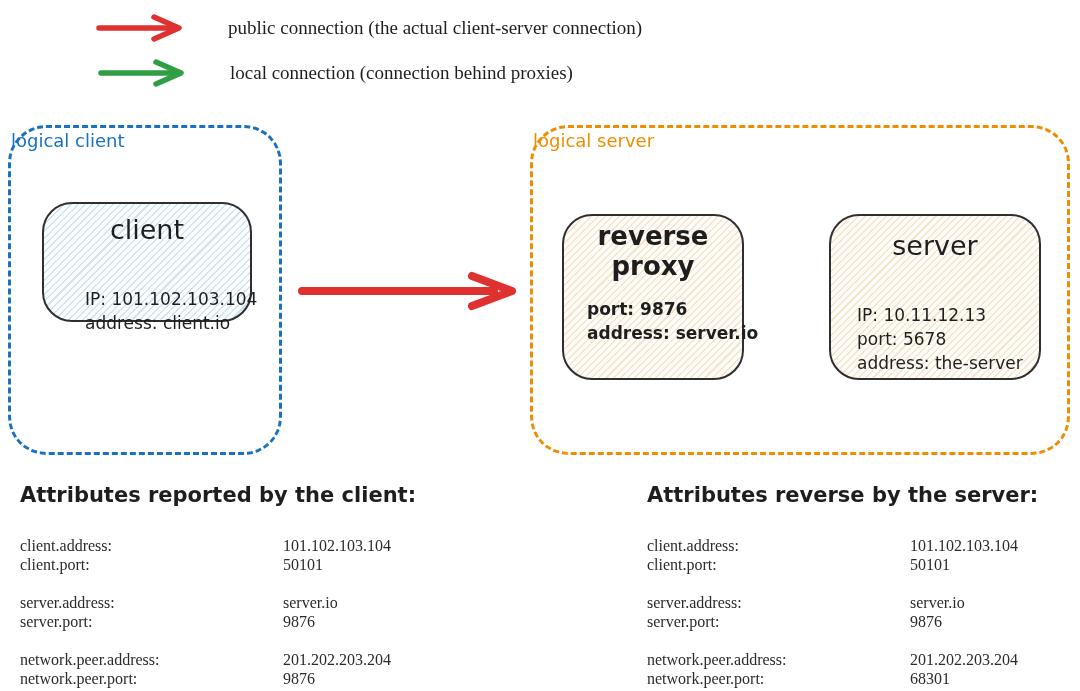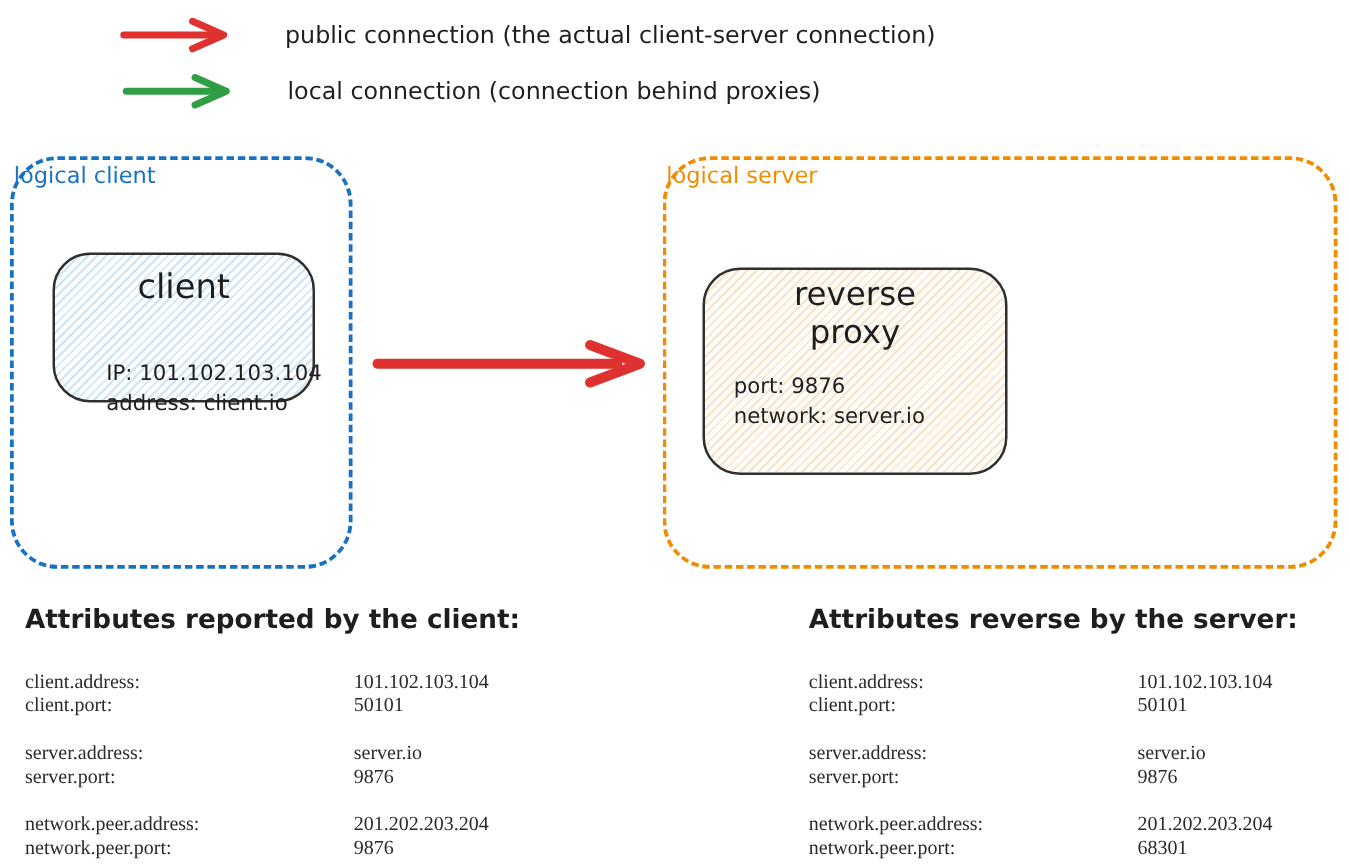--- a/index.html
+++ b/index.html
@@ -14,20 +14,21 @@
   }
   .abs { position: absolute; }
 
   
   .legend-row {
     position: absolute;
     display: flex;
     align-items: center;
     gap: 28px;
     height: 32px;
+    font-family: Liberation Serif, serif;
   }
   .legend-label {
     font-size: 19px;
     color: var(--text, #1e1e1e);
     white-space: nowrap;
   }
   .arrow { display: block; }
   .arrow path {
     stroke: currentColor;
     stroke-linecap: round;
@@ -154,28 +155,36 @@
   </div>
 
   <svg class="arrow arrow-public abs" style="left:296px; top:269px;" width="235" height="44" viewBox="0 0 235 44">
     <path d="M6 22 H198" stroke-width="8"></path>
     <path d="M176 7 L216 22 L176 37" stroke-width="8"></path>
   </svg>
 
   <div class="logical-box logical-server" style="left:530px; top:125px; width:540px; height:330px;">
     <div class="logical-label">logical server</div>
 
-    <div class="node node-orange" style="left:29px; top:86px; width:244px; height:166px;">
+    <div class="node node-orange" style="left:29px; top:86px; width:182px; height:166px;font-weight:bold;">
       <div class="node-title narrow">reverse proxy</div>
       <div class="node-details" style="left:23px; top:81px;">
         <div>port: 9876</div>
-        <div>network: server.io</div>
-      </div>
-    </div>
-
+        <div>address: server.io</div>
+      </div>
+    </div>
+
+    <div class="node node-orange" style="left:296px; top:86px; width:212px; height:166px;">
+      <div class="node-title" style="margin-top:14px;">server</div>
+      <div class="node-details" style="left:26px; top:87px;">
+        <div>IP: 10.11.12.13</div>
+        <div>port: 5678</div>
+        <div>address: the-server</div>
+      </div>
+    </div>
   </div>
 
   <div class="attr-panel" style="left:20px; top:482px;">
     <div class="attr-heading">Attributes reported by the client:</div>
 
     <div class="attr-group">
       <div class="attr-row">
         <span class="attr-key">client.address:</span>
         <span class="attr-val">101.102.103.104</span>
       </div>

